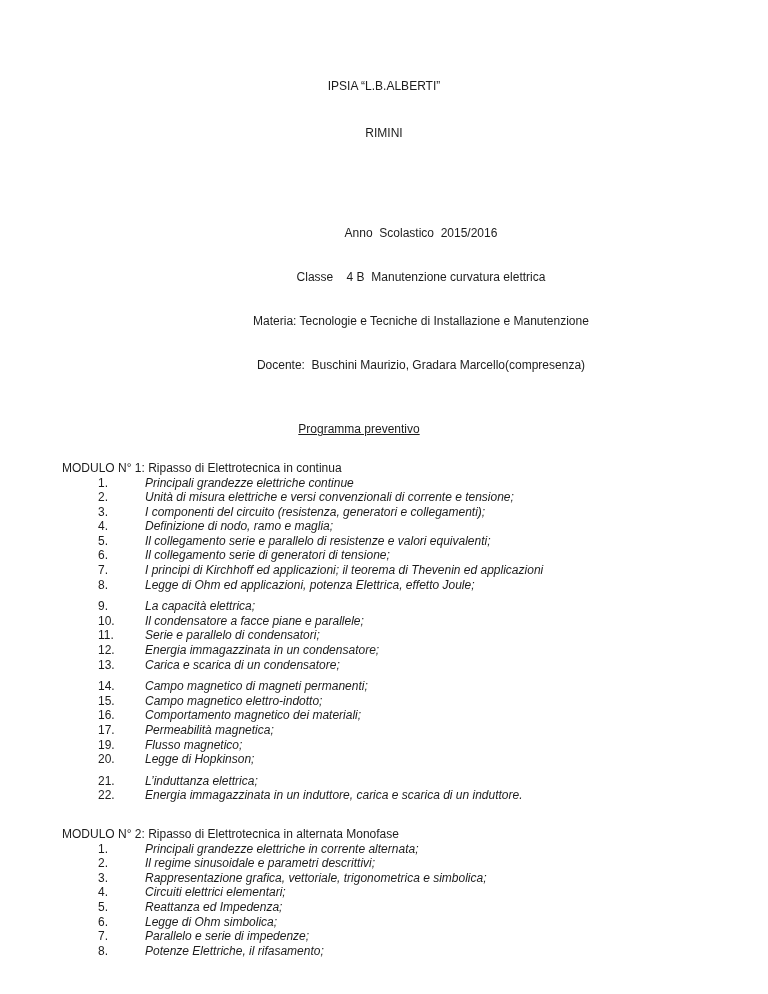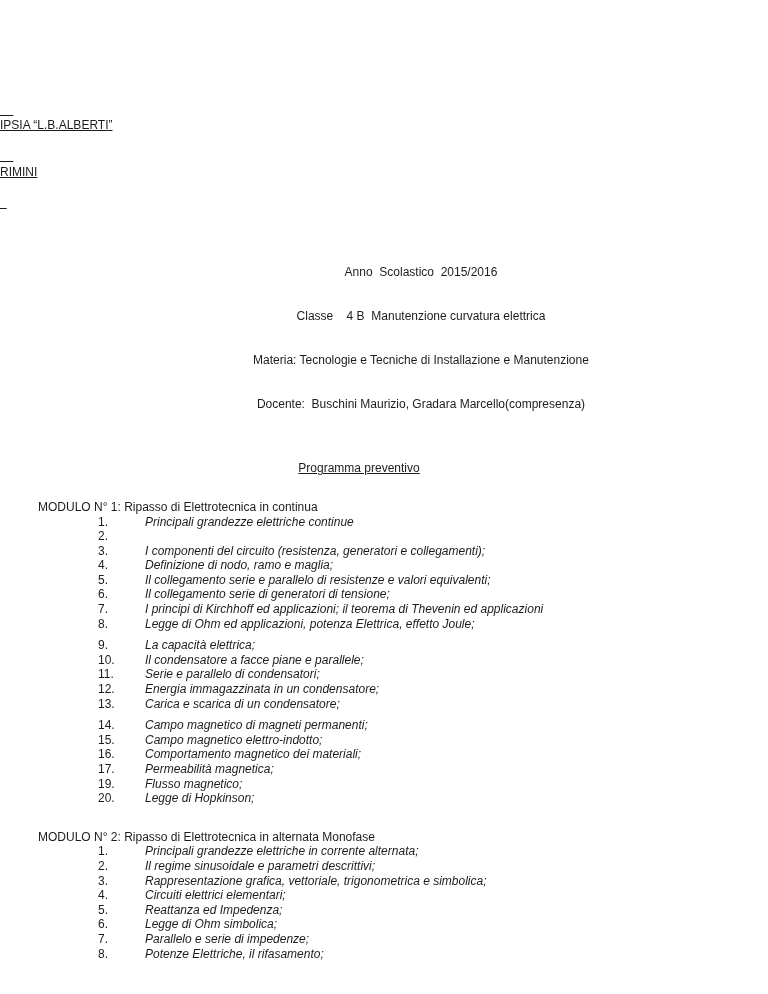--- a/index.html
+++ b/index.html
@@ -10,42 +10,42 @@
     margin: 0 auto;
     background: #ffffff;
     color: #1c1c1c;
     font-family: "Liberation Sans", "DejaVu Sans", sans-serif;
     font-size: 12px;
     line-height: 14.6px;
     overflow: hidden;
     -webkit-font-smoothing: antialiased;
   }
   .doc-header {
-    padding-top: 87px;
+    padding-top: 48px;
+    text-align: center;
     line-height: 15.5px;
     white-space: pre-wrap;
-    text-decoration: underline;
   }
   .info-block {
     margin-top: 25px;
     padding-left: 74px;
     white-space: pre-wrap;
     text-align: center;
   }
   .doc-title-wrap {
     margin-top: 21px;
     text-align: center;
     position: relative;
     left: -25px;
   }
   .doc-title-text { text-decoration: underline; }
   #modules { position: relative; }
   .module-0 { margin-top: 13px; }
   .module-1 { margin-top: 12px; }
-  .module-heading { padding-left: 38px; white-space: pre-wrap; margin-top: 24px; }
+  .module-heading { padding-left: 62px; white-space: pre-wrap; margin-top: 24px; }
   .item-group ~ .item-group { margin-top: 7px; }
   .item-row { display: flex; }
   .item-num {
     flex: none;
     margin-left: 98px;
     width: 47px;
   }
   .item-text { white-space: pre-wrap; font-style: italic; }
 </style>
 </head>
@@ -72,20 +72,21 @@
   <div id="modules">
     <div class="module module-0">
         <div class="module-heading">MODULO N° 1: Ripasso di Elettrotecnica in continua</div>
         <div class="item-group">
           <div class="item-row">
             <span class="item-num">1.</span>
             <span class="item-text">Principali grandezze elettriche continue</span>
           </div>
           <div class="item-row">
             <span class="item-num">2.</span>
+            <span class="item-text">Unità di misura elettriche e versi convenzionali di corrente e tensione;</span>
           </div>
           <div class="item-row">
             <span class="item-num">3.</span>
             <span class="item-text">I componenti del circuito (resistenza, generatori e collegamenti);</span>
           </div>
           <div class="item-row">
             <span class="item-num">4.</span>
             <span class="item-text">Definizione di nodo, ramo e maglia;</span>
           </div>
           <div class="item-row">
@@ -144,20 +145,30 @@
             <span class="item-num">17.</span>
             <span class="item-text">Permeabilità magnetica;</span>
           </div>
           <div class="item-row">
             <span class="item-num">19.</span>
             <span class="item-text">Flusso magnetico;</span>
           </div>
           <div class="item-row">
             <span class="item-num">20.</span>
             <span class="item-text">Legge di Hopkinson;</span>
+          </div>
+        </div>
+        <div class="item-group">
+          <div class="item-row">
+            <span class="item-num">21.</span>
+            <span class="item-text">L’induttanza elettrica;</span>
+          </div>
+          <div class="item-row">
+            <span class="item-num">22.</span>
+            <span class="item-text">Energia immagazzinata in un induttore, carica e scarica di un induttore.</span>
           </div>
         </div>
       </div>
       <div class="module module-1">
         <div class="module-heading">MODULO N° 2: Ripasso di Elettrotecnica in alternata Monofase</div>
         <div class="item-group">
           <div class="item-row">
             <span class="item-num">1.</span>
             <span class="item-text">Principali grandezze elettriche in corrente alternata;</span>
           </div>

